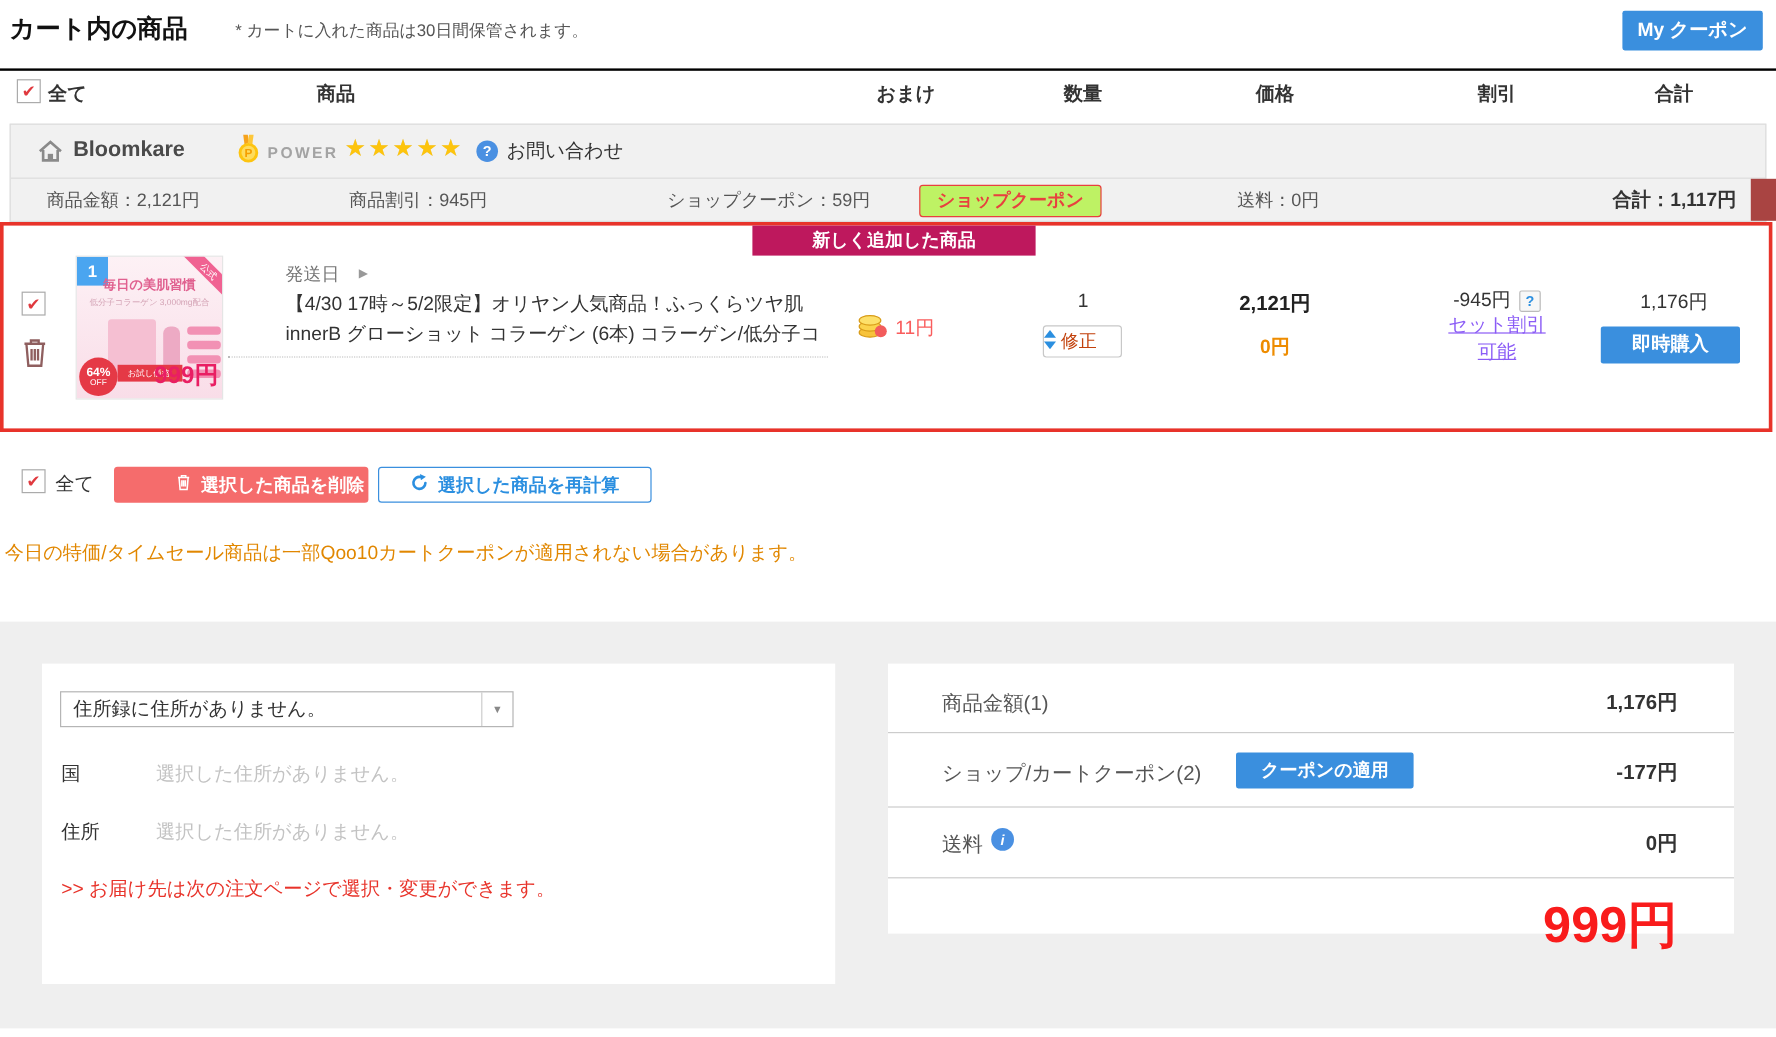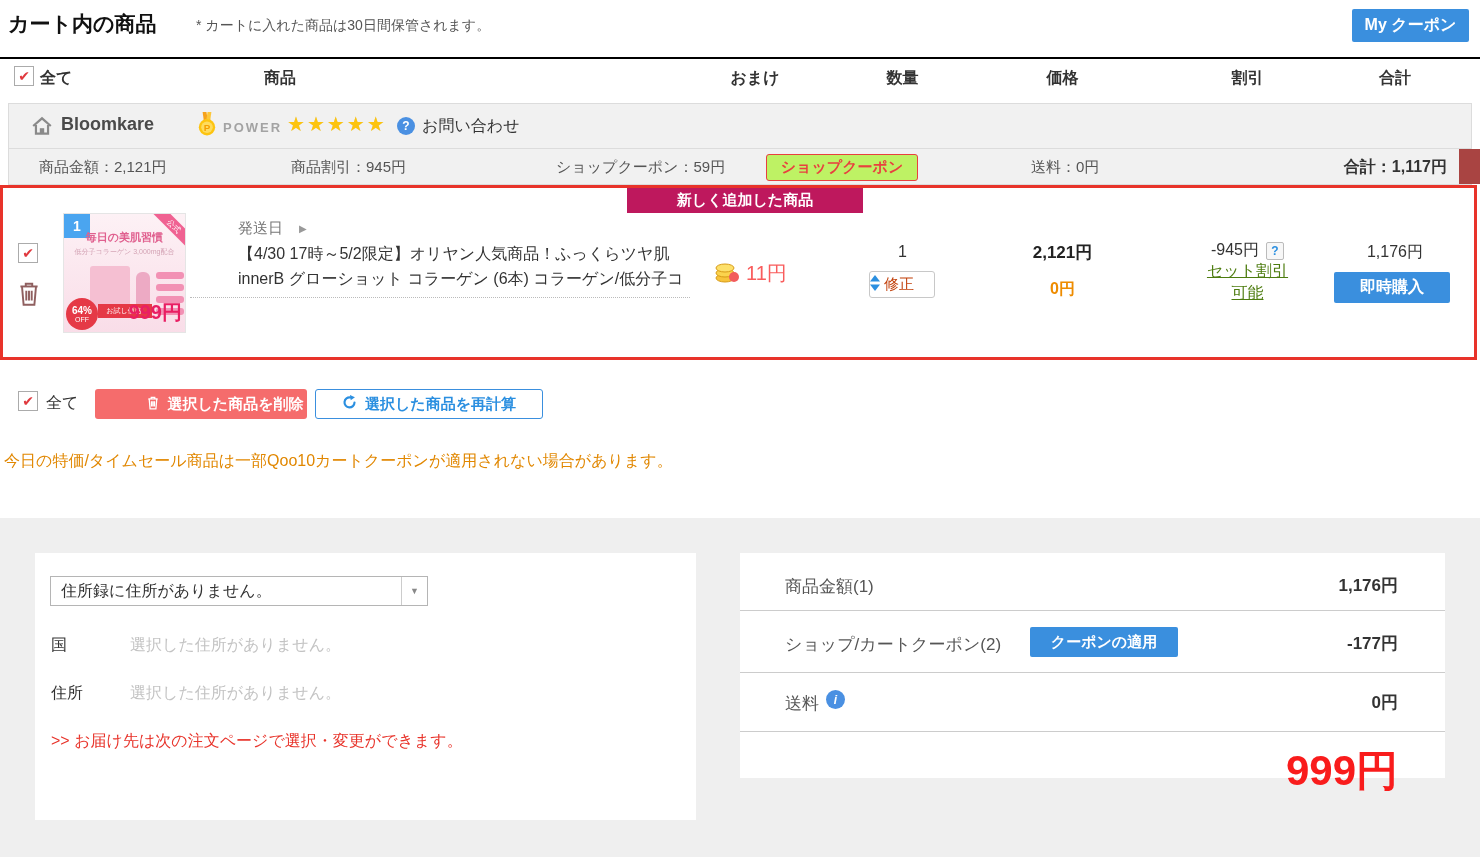--- a/index.html
+++ b/index.html
@@ -40,29 +40,29 @@
   .thumb-sub { color:#d3a2b4; font-size:7px; white-space:nowrap; }
   .pill { background:#f291b4; border-radius:3px; width:28px; height:7px; }
   .off-badge { background:#e53946; color:#fff; border-radius:50%; width:32px; height:32px;
         display:flex; flex-direction:column; align-items:center; justify-content:center; line-height:1; }
   .sale-banner { background:#e53946; color:#fff; font-size:7px; }
   .thumb-price { color:#e91e63; font-size:20px; font-weight:900; }
   .ship { font-size:15px; color:#777; }
   .caret { font-size:10px; color:#999; }
   .item-title { width:446px; font-size:16px; color:#333; line-height:25px; height:51px; overflow:hidden; }
   .dotted { border-top:1px dotted #bbb; }
-  .bonus-val { font-size:20px; color:#f95d5d; }
+  .bonus-val { font-size:16px; color:#f95d5d; }
   .col-val { font-size:16px; color:#333; text-align:center; }
   .edit-btn { background:#fff; border:1px solid #c8c8c8; border-radius:3px; cursor:pointer;
         font-size:15px; color:#c2410c; display:flex; align-items:center; gap:4px; }
   .price-main { font-size:17px; font-weight:bold; color:#222; text-align:center; }
   .price-sub { font-size:16px; font-weight:bold; color:#ee8c00; text-align:center; }
   .qbox { width:18px; height:18px; background:#f7f7f7; border:1px solid #bbb; border-radius:2px;
         color:#2b8fe0; font-size:12px; font-weight:bold; cursor:pointer; }
-  .red-link { font-size:16px; color:#4d7c0f; text-decoration:underline; text-align:center; cursor:pointer; }
+  .red-link { font-size:16px; color:#8b5cf6; text-decoration:underline; text-align:center; cursor:pointer; }
   .buy-btn { border-radius:2px; font-size:16px; }
 
   .del-btn { background:#f56c6c; color:#fff; font-weight:bold; font-size:15px; border:none; border-radius:3px;
         display:flex; align-items:center; justify-content:center; gap:7px; cursor:pointer; }
   .recalc-btn { background:#fff; color:#2b8fe0; font-weight:bold; font-size:15px; border:1px solid #3a8fde; border-radius:3px;
         display:flex; align-items:center; justify-content:center; gap:8px; cursor:pointer; }
   .warning { font-size:16px; color:#e18700; }
 
   .gray-sec { background:#efefef; width:1480px; height:339px; }
   .panel { background:#fff; }

